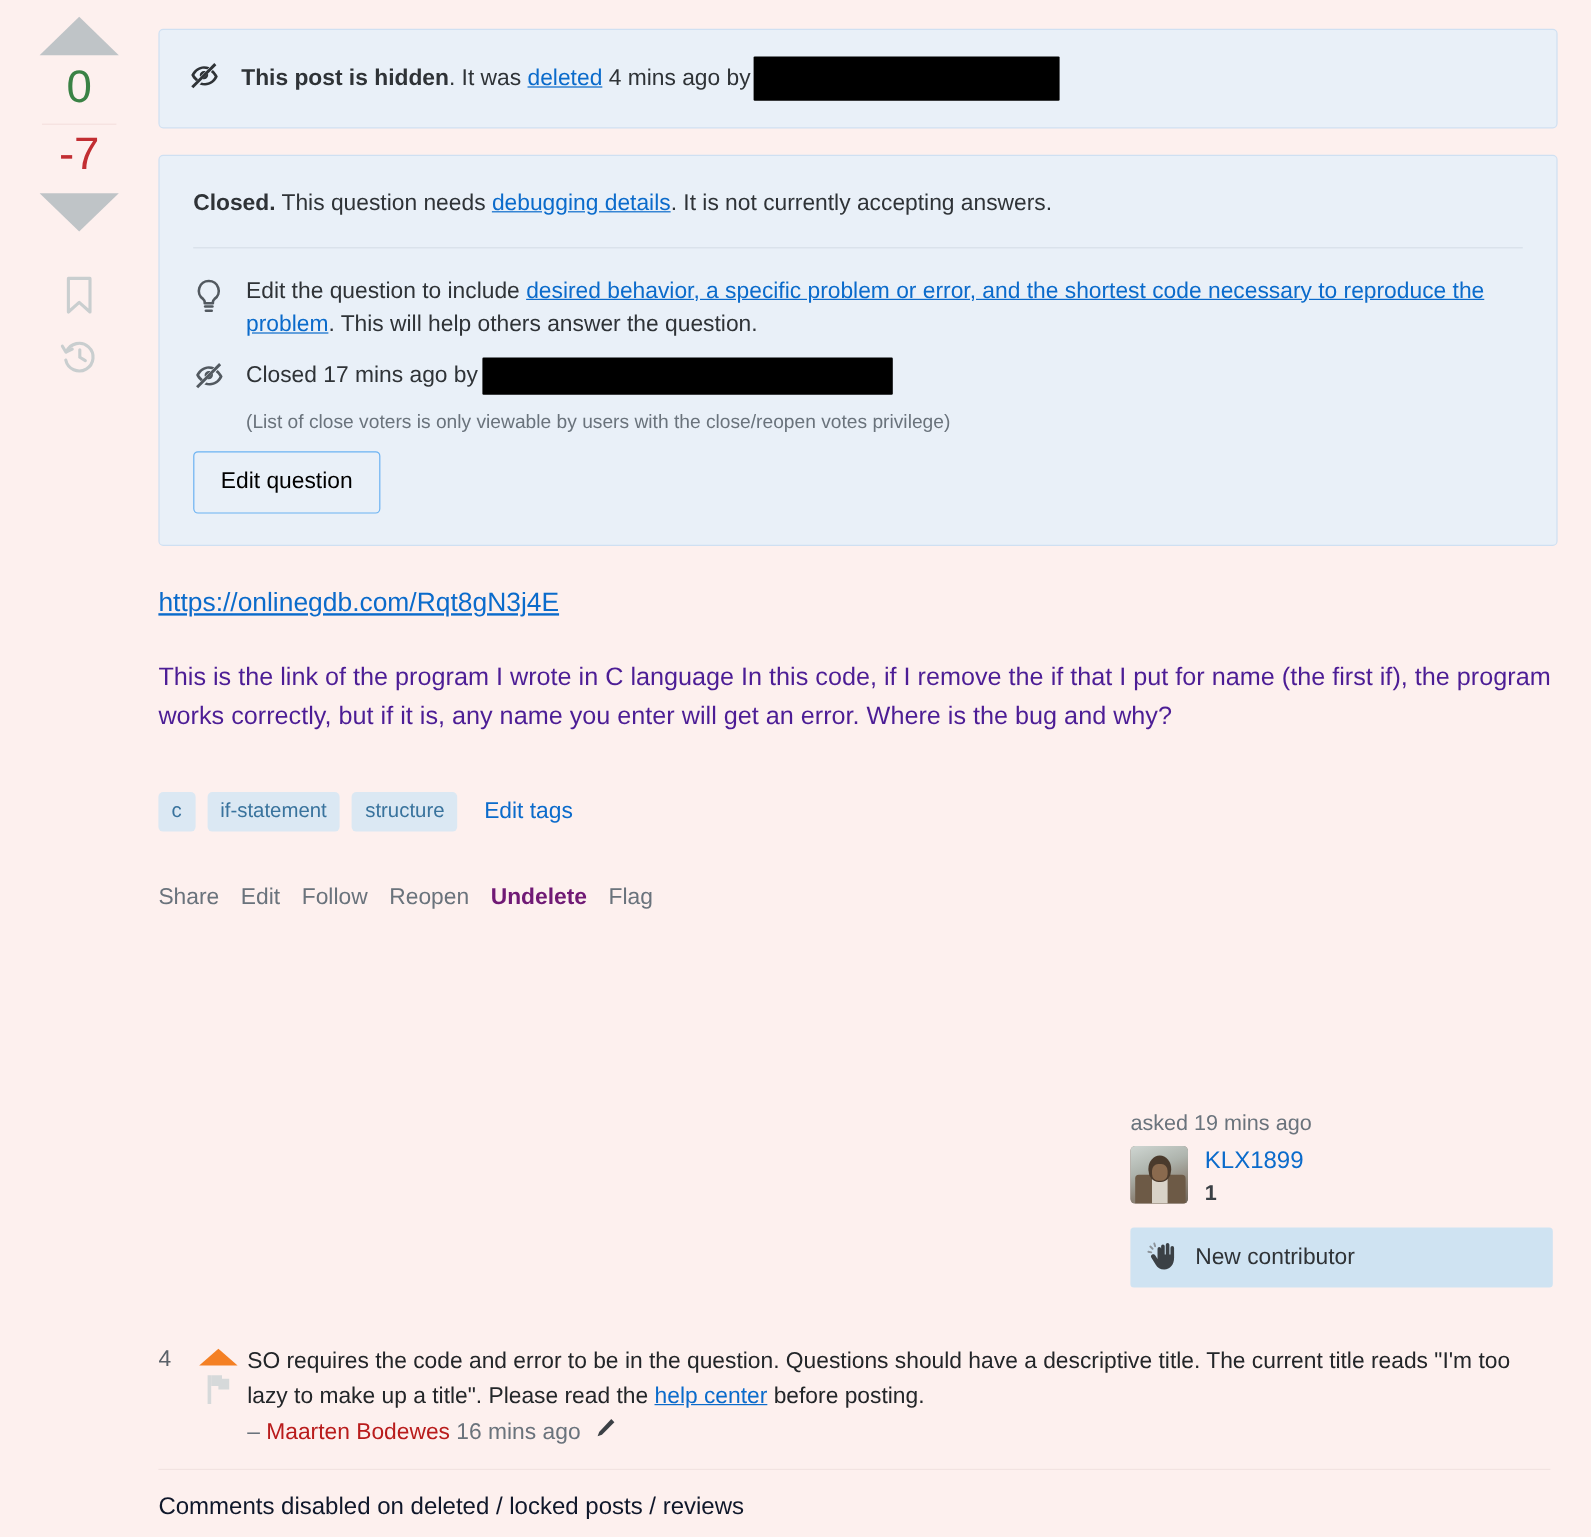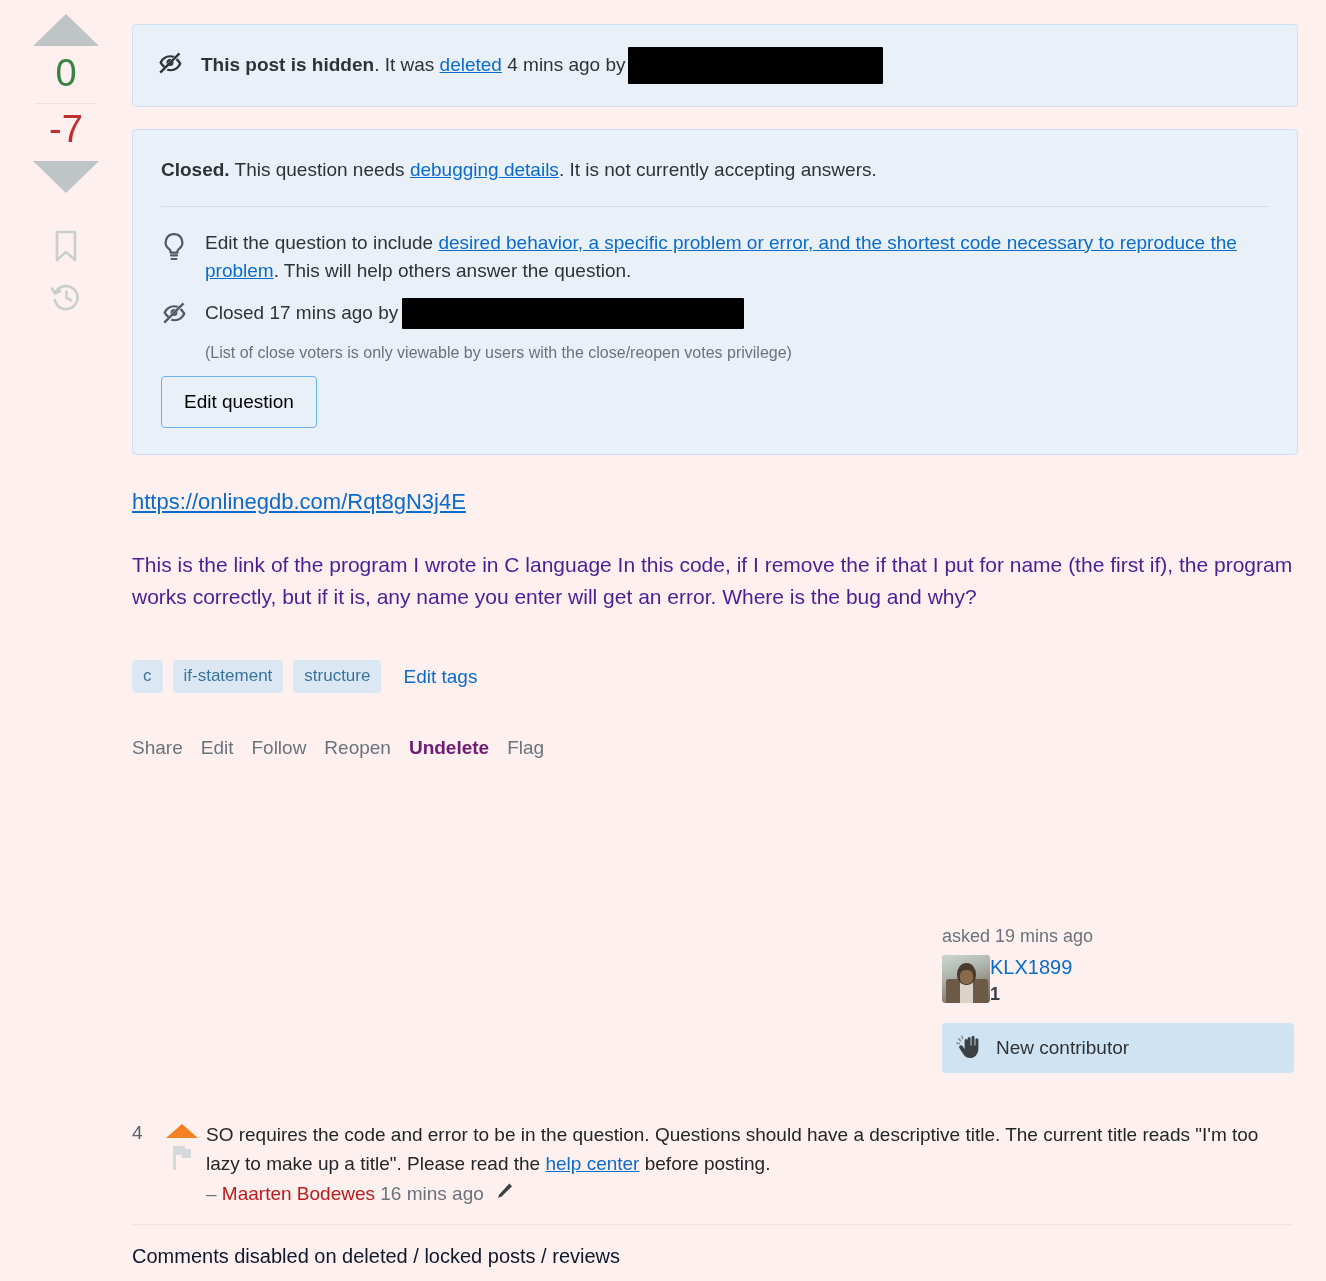--- a/index.html
+++ b/index.html
@@ -202,21 +202,21 @@
     position: absolute;
     left: 942px;
     top: 926px;
     width: 352px;
   }
   .asked-line {
     color: #6a737c;
     font-size: 18px;
     margin-bottom: 8px;
   }
-  .user-row { display: flex; align-items: flex-start; }
+  .user-row { display: flex; align-items: flex-start; gap: 14px; }
   .avatar {
     width: 48px;
     height: 48px;
     border-radius: 4px;
     overflow: hidden;
     flex: 0 0 auto;
     background: #8b8177;
     position: relative;
   }
   .avatar .sky { position: absolute; inset: 0; background: linear-gradient(160deg,#cfd6d2 0%, #aeb4ad 38%, #8d8478 70%, #6e6459 100%); }

